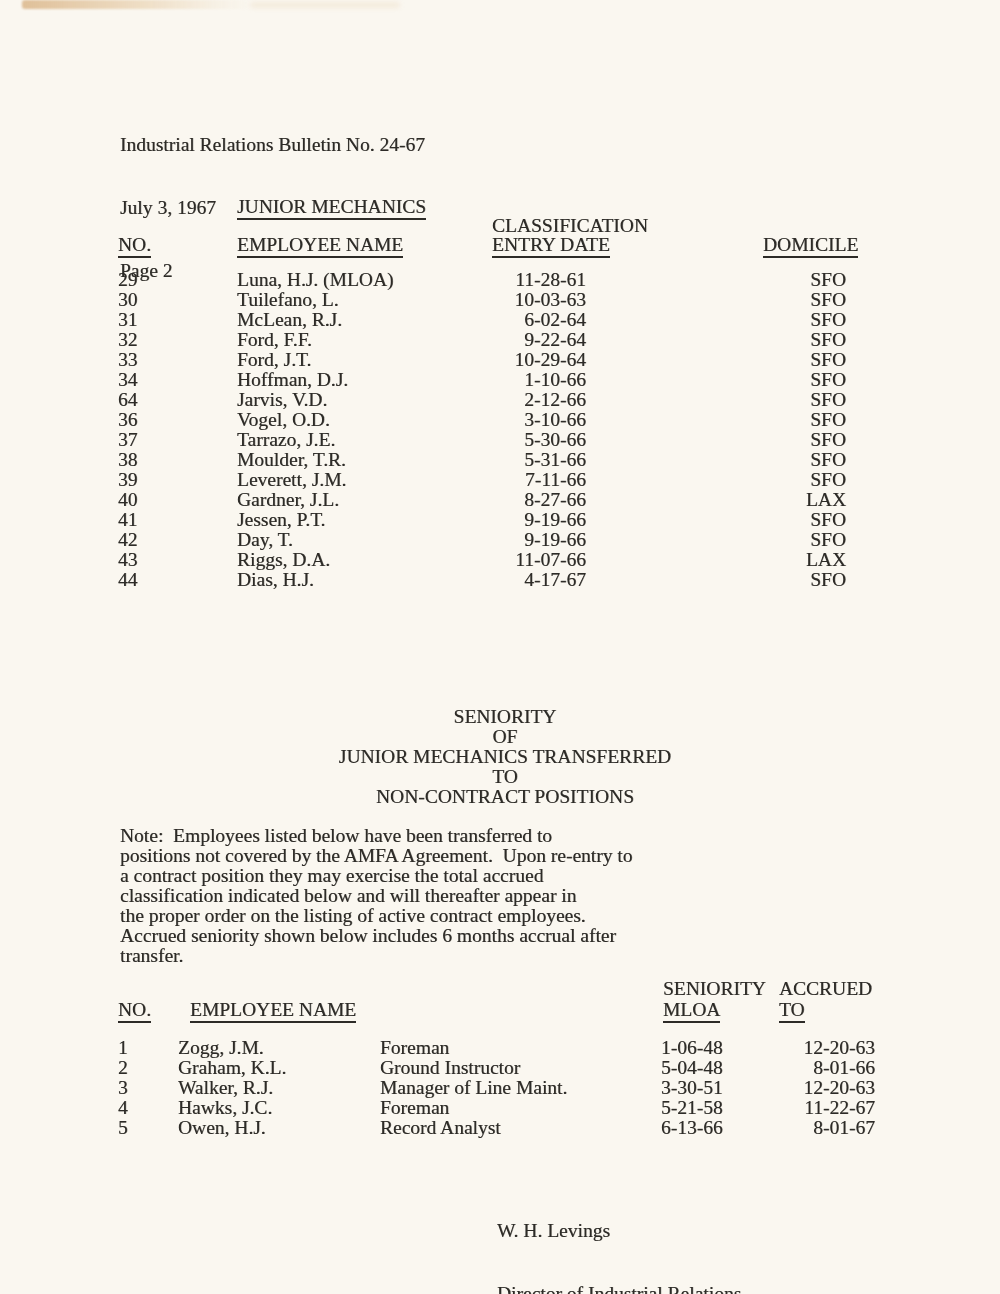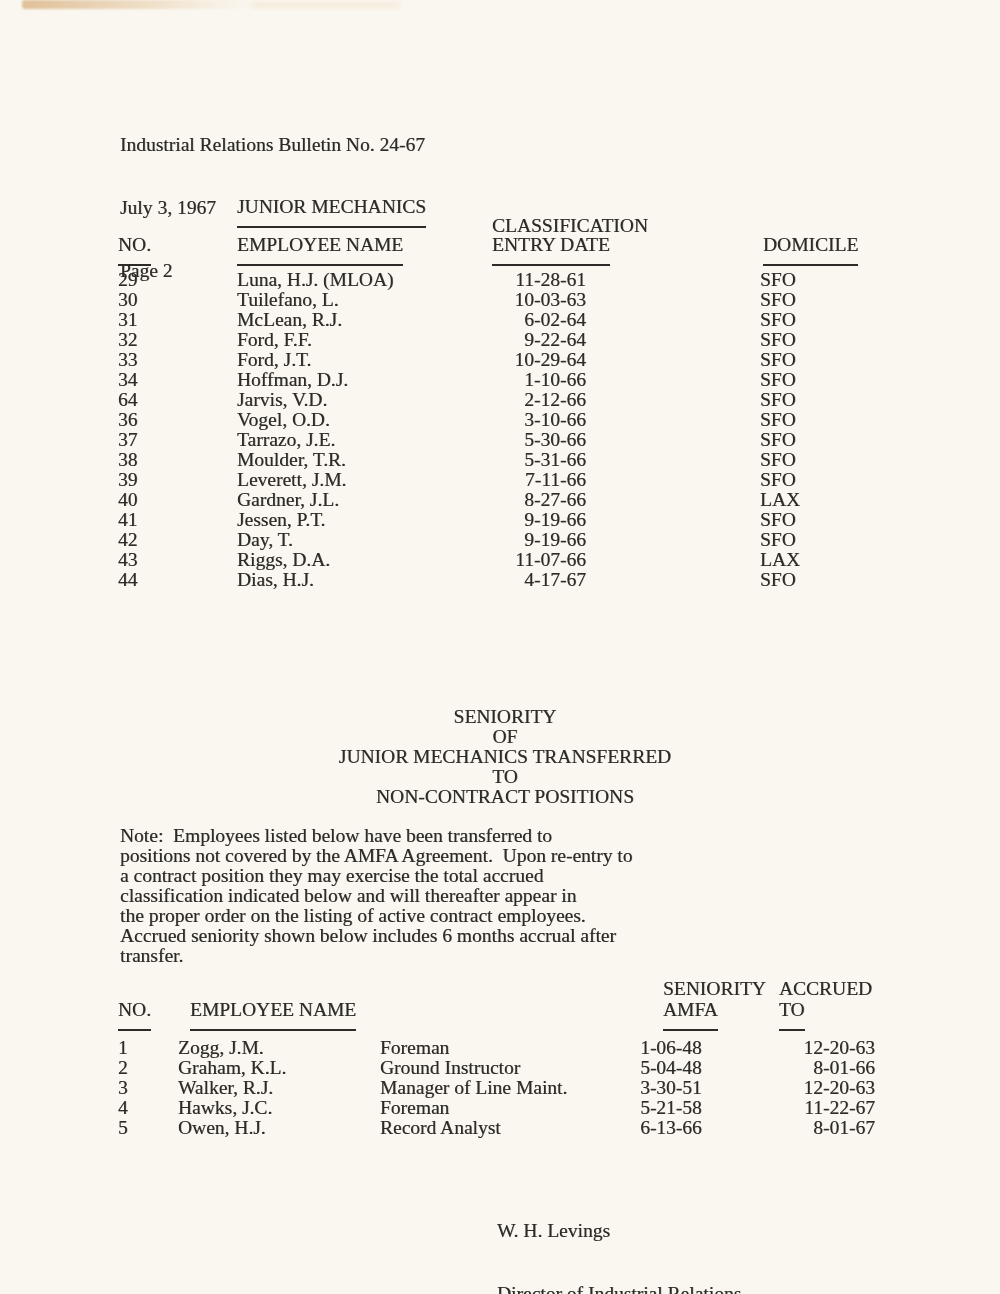--- a/index.html
+++ b/index.html
@@ -7,32 +7,32 @@
     position:relative;
     width:1000px;height:1294px;
     overflow:hidden;
     font-family:Liberation Serif, serif;
     font-size:19.5px;
     line-height:20px;
     text-shadow:0.5px 0 0 rgba(45,43,39,0.55);
   }
   .abs{position:absolute;white-space:pre;}
   .center{text-align:center;}
-  .u{display:inline-block;border-bottom:2px solid currentColor;padding-bottom:9px;}
+  .u{display:inline-block;border-bottom:2px solid currentColor;padding-bottom:1px;}
   .hdr{line-height:21px;}
   .row{position:absolute;left:0;width:1000px;height:20px;}
   .c{position:absolute;white-space:pre;}
   .t1 .no{left:118px;}
   .t1 .name{left:237px;}
   .t1 .date{left:492px;width:94px;text-align:right;}
-  .t1 .dom{left:760px;width:86px;text-align:left;}
+  .t1 .dom{left:760px;width:86px;text-align:right;}
   .t2 .no{left:118px;}
   .t2 .name{left:178px;}
   .t2 .cls{left:380px;}
-  .t2 .from{left:624px;width:94px;text-align:center;}
+  .t2 .from{left:661px;width:94px;text-align:left;}
   .t2 .to{left:775px;width:100px;text-align:right;}
   .smudge{position:absolute;left:22px;top:0;width:230px;height:9px;
     background:linear-gradient(90deg,rgba(205,155,95,.6),rgba(220,180,125,.35) 55%,rgba(230,200,155,.12) 85%,rgba(230,200,155,0));
     filter:blur(1.2px);border-radius:3px;}
   .smudge2{position:absolute;left:250px;top:2px;width:150px;height:6px;
     background:rgba(225,190,140,.2);filter:blur(2.5px);border-radius:3px;}
 </style>
 </head>
 <body>
 
@@ -165,21 +165,21 @@
 classification indicated below and will thereafter appear in
 the proper order on the listing of active contract employees.
 Accrued seniority shown below includes 6 months accrual after
 transfer.</div>
 
   <div class="abs" style="left:663px;top:979px">SENIORITY</div>
   <div class="abs" style="left:779px;top:979px">ACCRUED</div>
 
   <div class="abs" style="left:118px;top:1000px"><span class="u">NO.</span></div>
   <div class="abs" style="left:190px;top:1000px"><span class="u">EMPLOYEE NAME</span></div>
-  <div class="abs" style="left:663px;top:1000px"><span class="u">AMFA</span></div>
+  <div class="abs" style="left:663px;top:1000px"><span class="u">MLOA</span></div>
   <div class="abs" style="left:779px;top:1000px"><span class="u">TO</span></div>
 
   <div class="row t2" style="top:1038px">
       <span class="c no">1</span>
       <span class="c name">Zogg, J.M.</span>
       <span class="c cls">Foreman</span>
       <span class="c from">1-06-48</span>
       <span class="c to">12-20-63</span>
     </div>
   <div class="row t2" style="top:1058px">

